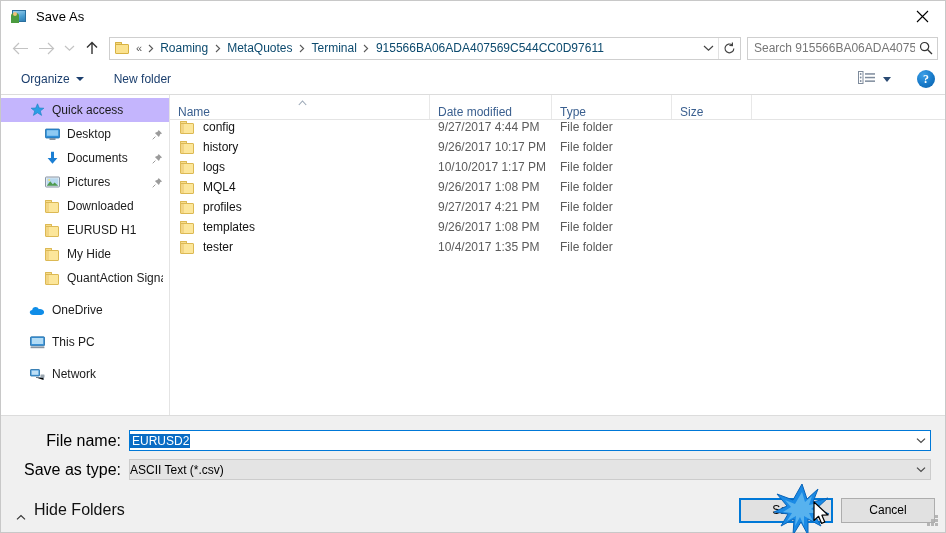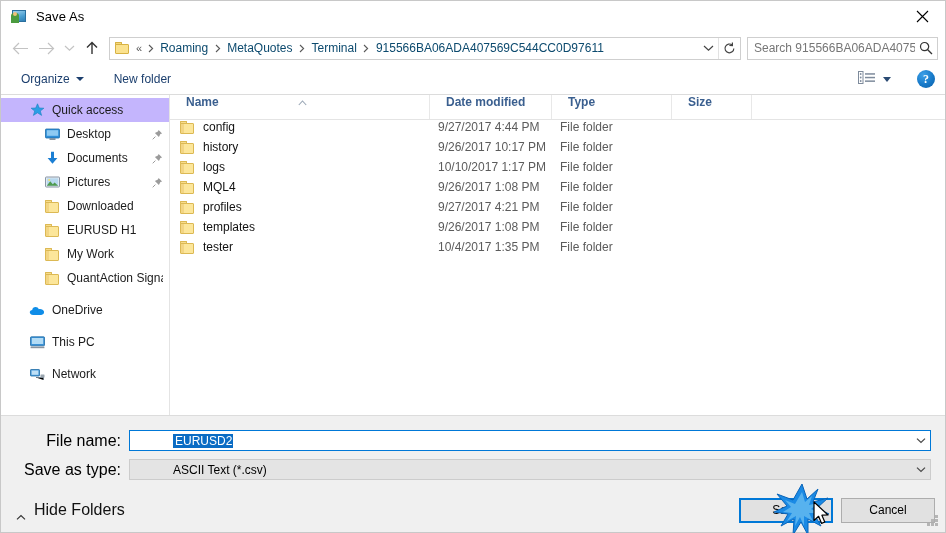--- a/index.html
+++ b/index.html
@@ -309,26 +309,25 @@
     height: 24px; min-height: 24px;
     display: flex;
     border-bottom: 1px solid #e4e4e4;
     background: #ffffff;
     position: relative;
   }
   .col-head .ch {
     font-size: 12px;
     color: #3a5f8f;
     display: flex;
-    align-items: flex-start;
-    padding-left: 16px;
+    align-items: flex-end;
+    padding-left: 8px;
     box-sizing: border-box;
     border-right: 1px solid #e8e8e8;
     position: relative;
-    font-weight: bold;
   }
   .col-head .ch.c-name { width: 260px; flex: none; }
   .col-head .ch.c-date { width: 122px; flex: none; }
   .col-head .ch.c-type { width: 120px; flex: none; }
   .col-head .ch.c-size { width: 80px; flex: none; }
   .col-head .ch.c-rest { flex: 1 1 auto; border-right: none; }
   .sort-caret {
     position: absolute;
     left: 128px; top: 0px;
     width: 9px; height: 6px;
@@ -398,21 +397,20 @@
   .combo.filetype {
     border: 1px solid #cccccc;
     background: #e4e4e4;
   }
   .combo .cb-value {
     flex: 1 1 auto;
     font-size: 12px;
     padding-left: 0;
     overflow: hidden;
     white-space: nowrap;
-    margin-left: 43px;
   }
   .combo.filename .cb-value .sel {
     background: #0a6cc4;
     color: #ffffff;
     padding: 1px 1px 1px 2px;
   }
   .combo .cb-arrow {
     width: 18px; flex: none;
     display: flex; align-items: center; justify-content: center;
   }
@@ -690,21 +688,21 @@
       </div>
 
       <div class="nav-row lvl1">
         <span class="nv-icon">
           <span class="folder16">
               <span class="f-tab"></span>
               <span class="f-body"></span>
               <span class="f-shade"></span>
             </span>
         </span>
-        <span class="nv-label">My Work</span>
+        <span class="nv-label">My Hide</span>
       </div>
 
       <div class="nav-row lvl1">
         <span class="nv-icon">
           <span class="folder16">
               <span class="f-tab"></span>
               <span class="f-body"></span>
               <span class="f-shade"></span>
             </span>
         </span>

